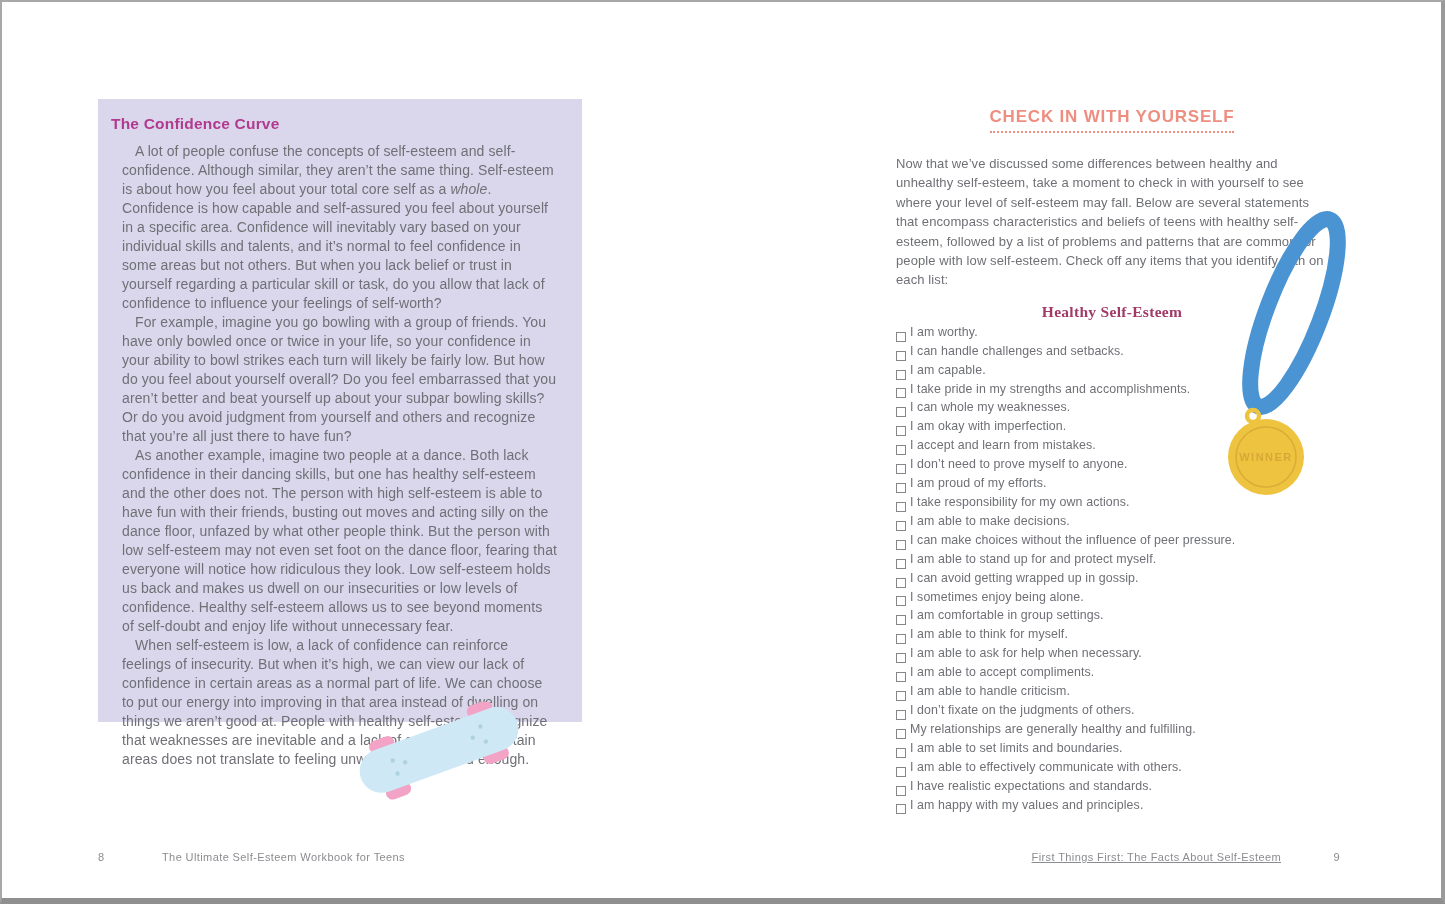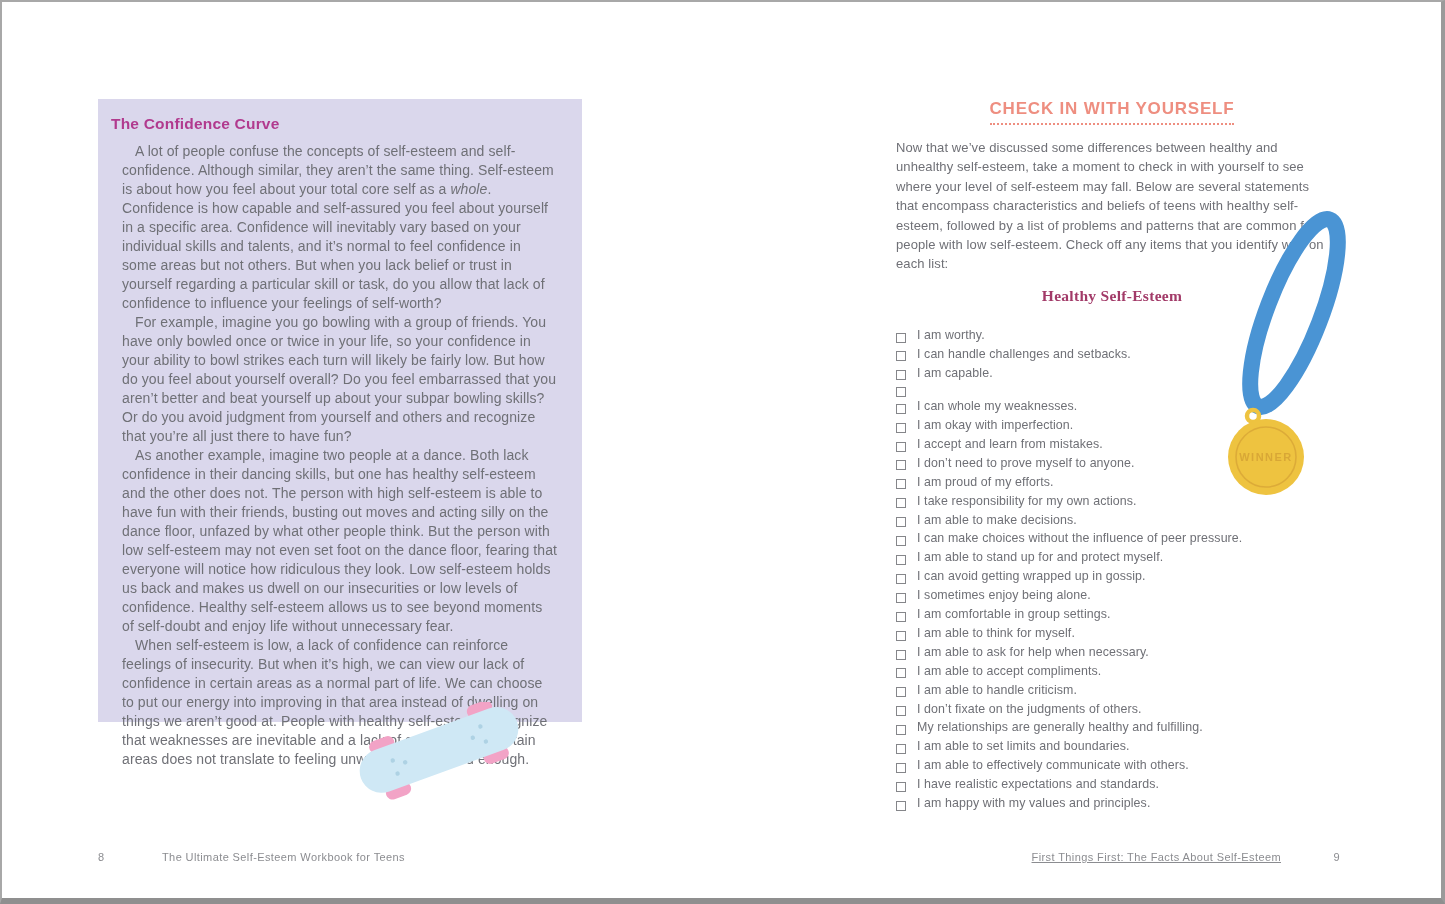--- a/index.html
+++ b/index.html
@@ -19,36 +19,36 @@
     color:var(--heading_magenta);letter-spacing:.2px;
   }
   .body-par{
     margin:0;font-size:14px;line-height:19px;color:var(--body_text);
     text-indent:13px;letter-spacing:.1px;
   }
   
   .right-col{position:absolute;left:894px;top:97px;width:432px;}
   .checkin-title-wrap{text-align:center;}
   .checkin-title{
-    display:inline-block;margin:0;padding-bottom:4px;
+    display:inline-block;margin:8px;padding-bottom:4px;
     font-size:17px;font-weight:bold;letter-spacing:.8px;
     color:var(--heading_salmon);border-bottom:2px dotted var(--heading_salmon);
   }
   .intro-par{
     margin:13px 0 0;font-size:13px;line-height:19.4px;
     color:var(--body_text);letter-spacing:.1px;
   }
   .healthy-heading{
-    margin:13px 0 21px;text-align:center;
+    margin:13px 0 2px;text-align:center;
     font-family:"Liberation Serif","DejaVu Serif",serif;
     font-size:15.5px;font-weight:bold;color:var(--heading_plum);letter-spacing:.3px;
   }
   .checklist{margin:0;}
   .check-item{
-    display:flex;align-items:center;gap:11px;
+    display:flex;align-items:flex-end;gap:4px;
     font-size:12.4px;line-height:18.9px;color:var(--body_text);letter-spacing:.1px;
   }
   .checkbox{
     width:8px;height:8px;flex:none;margin-top:4.5px;
     border:1.4px solid #85868a;background:transparent;
   }
   
   .medal-svg{position:absolute;left:1195px;top:205px;}
   .ribbon{fill:none;stroke:var(--ribbon_blue);stroke-width:16;}
   .medal-ring{fill:none;stroke:var(--medal_gold);stroke-width:4.5;}
@@ -120,20 +120,21 @@
           <div class="check-item">
           <span class="checkbox"></span>
           <span class="check-label">I can handle challenges and setbacks.</span>
         </div>
           <div class="check-item">
           <span class="checkbox"></span>
           <span class="check-label">I am capable.</span>
         </div>
           <div class="check-item">
           <span class="checkbox"></span>
+          <span class="check-label">I take pride in my strengths and accomplishments.</span>
         </div>
           <div class="check-item">
           <span class="checkbox"></span>
           <span class="check-label">I can whole my weaknesses.</span>
         </div>
           <div class="check-item">
           <span class="checkbox"></span>
           <span class="check-label">I am okay with imperfection.</span>
         </div>
           <div class="check-item">

